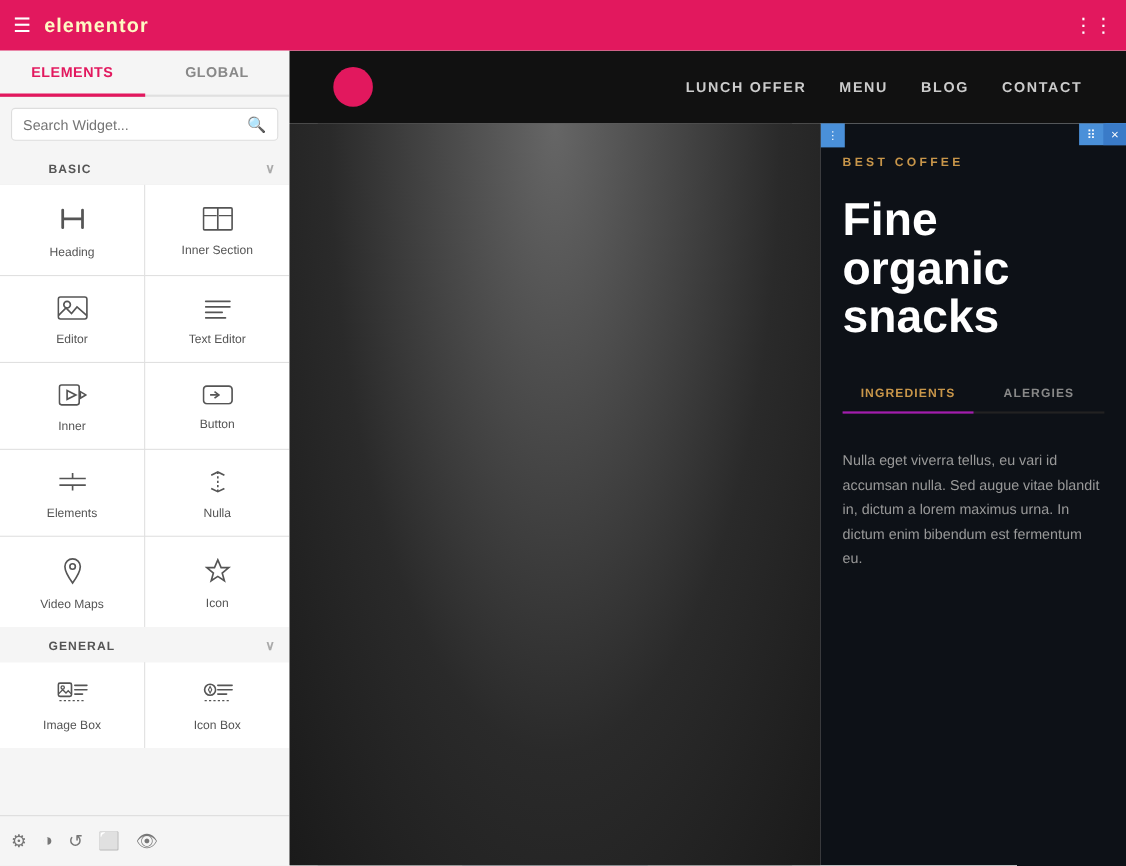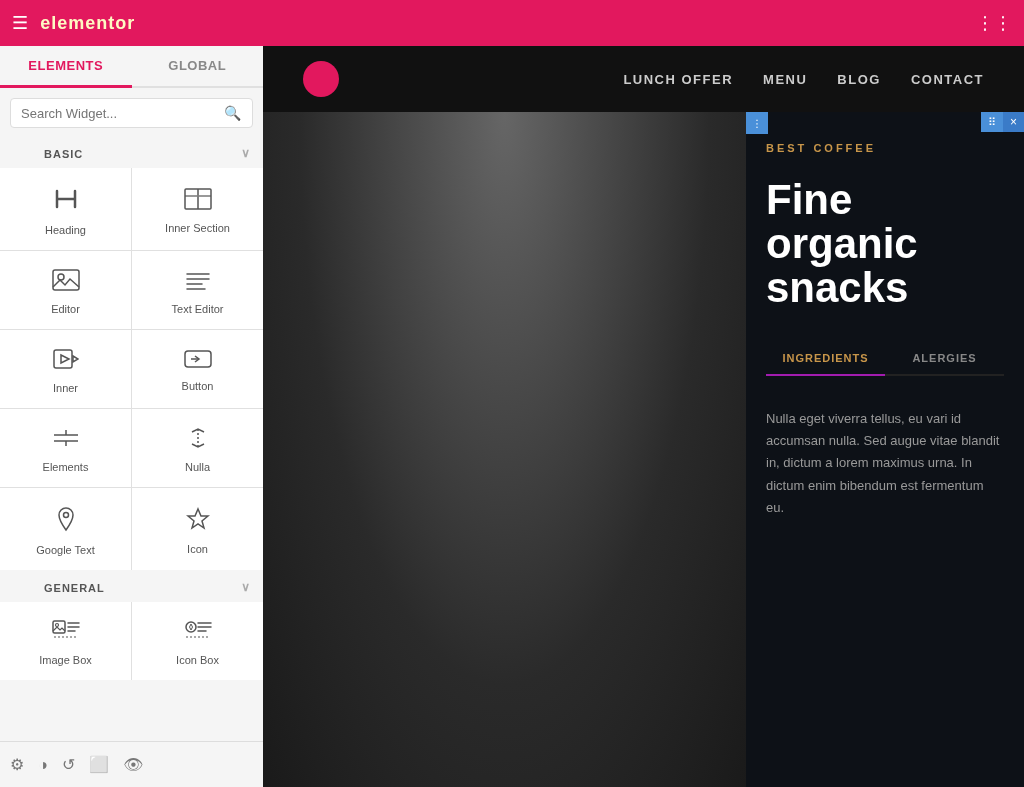--- a/index.html
+++ b/index.html
@@ -272,21 +272,21 @@
           <span class="widget-label">Nulla</span>
         </div>
 
         <div class="widget-item">
           <span class="widget-icon">
             <svg width="24" height="26" viewBox="0 0 24 26" fill="none">
               <path d="M12 2C8.13 2 5 5.13 5 9c0 5.25 7 15 7 15s7-9.75 7-15c0-3.87-3.13-7-7-7z" stroke="#555" stroke-width="1.5" fill="none"></path>
               <circle cx="12" cy="9" r="2.5" stroke="#555" stroke-width="1.5" fill="none"></circle>
             </svg>
           </span>
-          <span class="widget-label">Google Text</span>
+          <span class="widget-label">Video Maps</span>
         </div>
 
         <div class="widget-item">
           <span class="widget-icon">
             <svg width="24" height="24" viewBox="0 0 24 24" fill="none">
               <polygon points="12,2 15,9 22,9 16,14 18,21 12,17 6,21 8,14 2,9 9,9" stroke="#555" stroke-width="1.5" fill="none"></polygon>
             </svg>
           </span>
           <span class="widget-label">Icon</span>
         </div>

